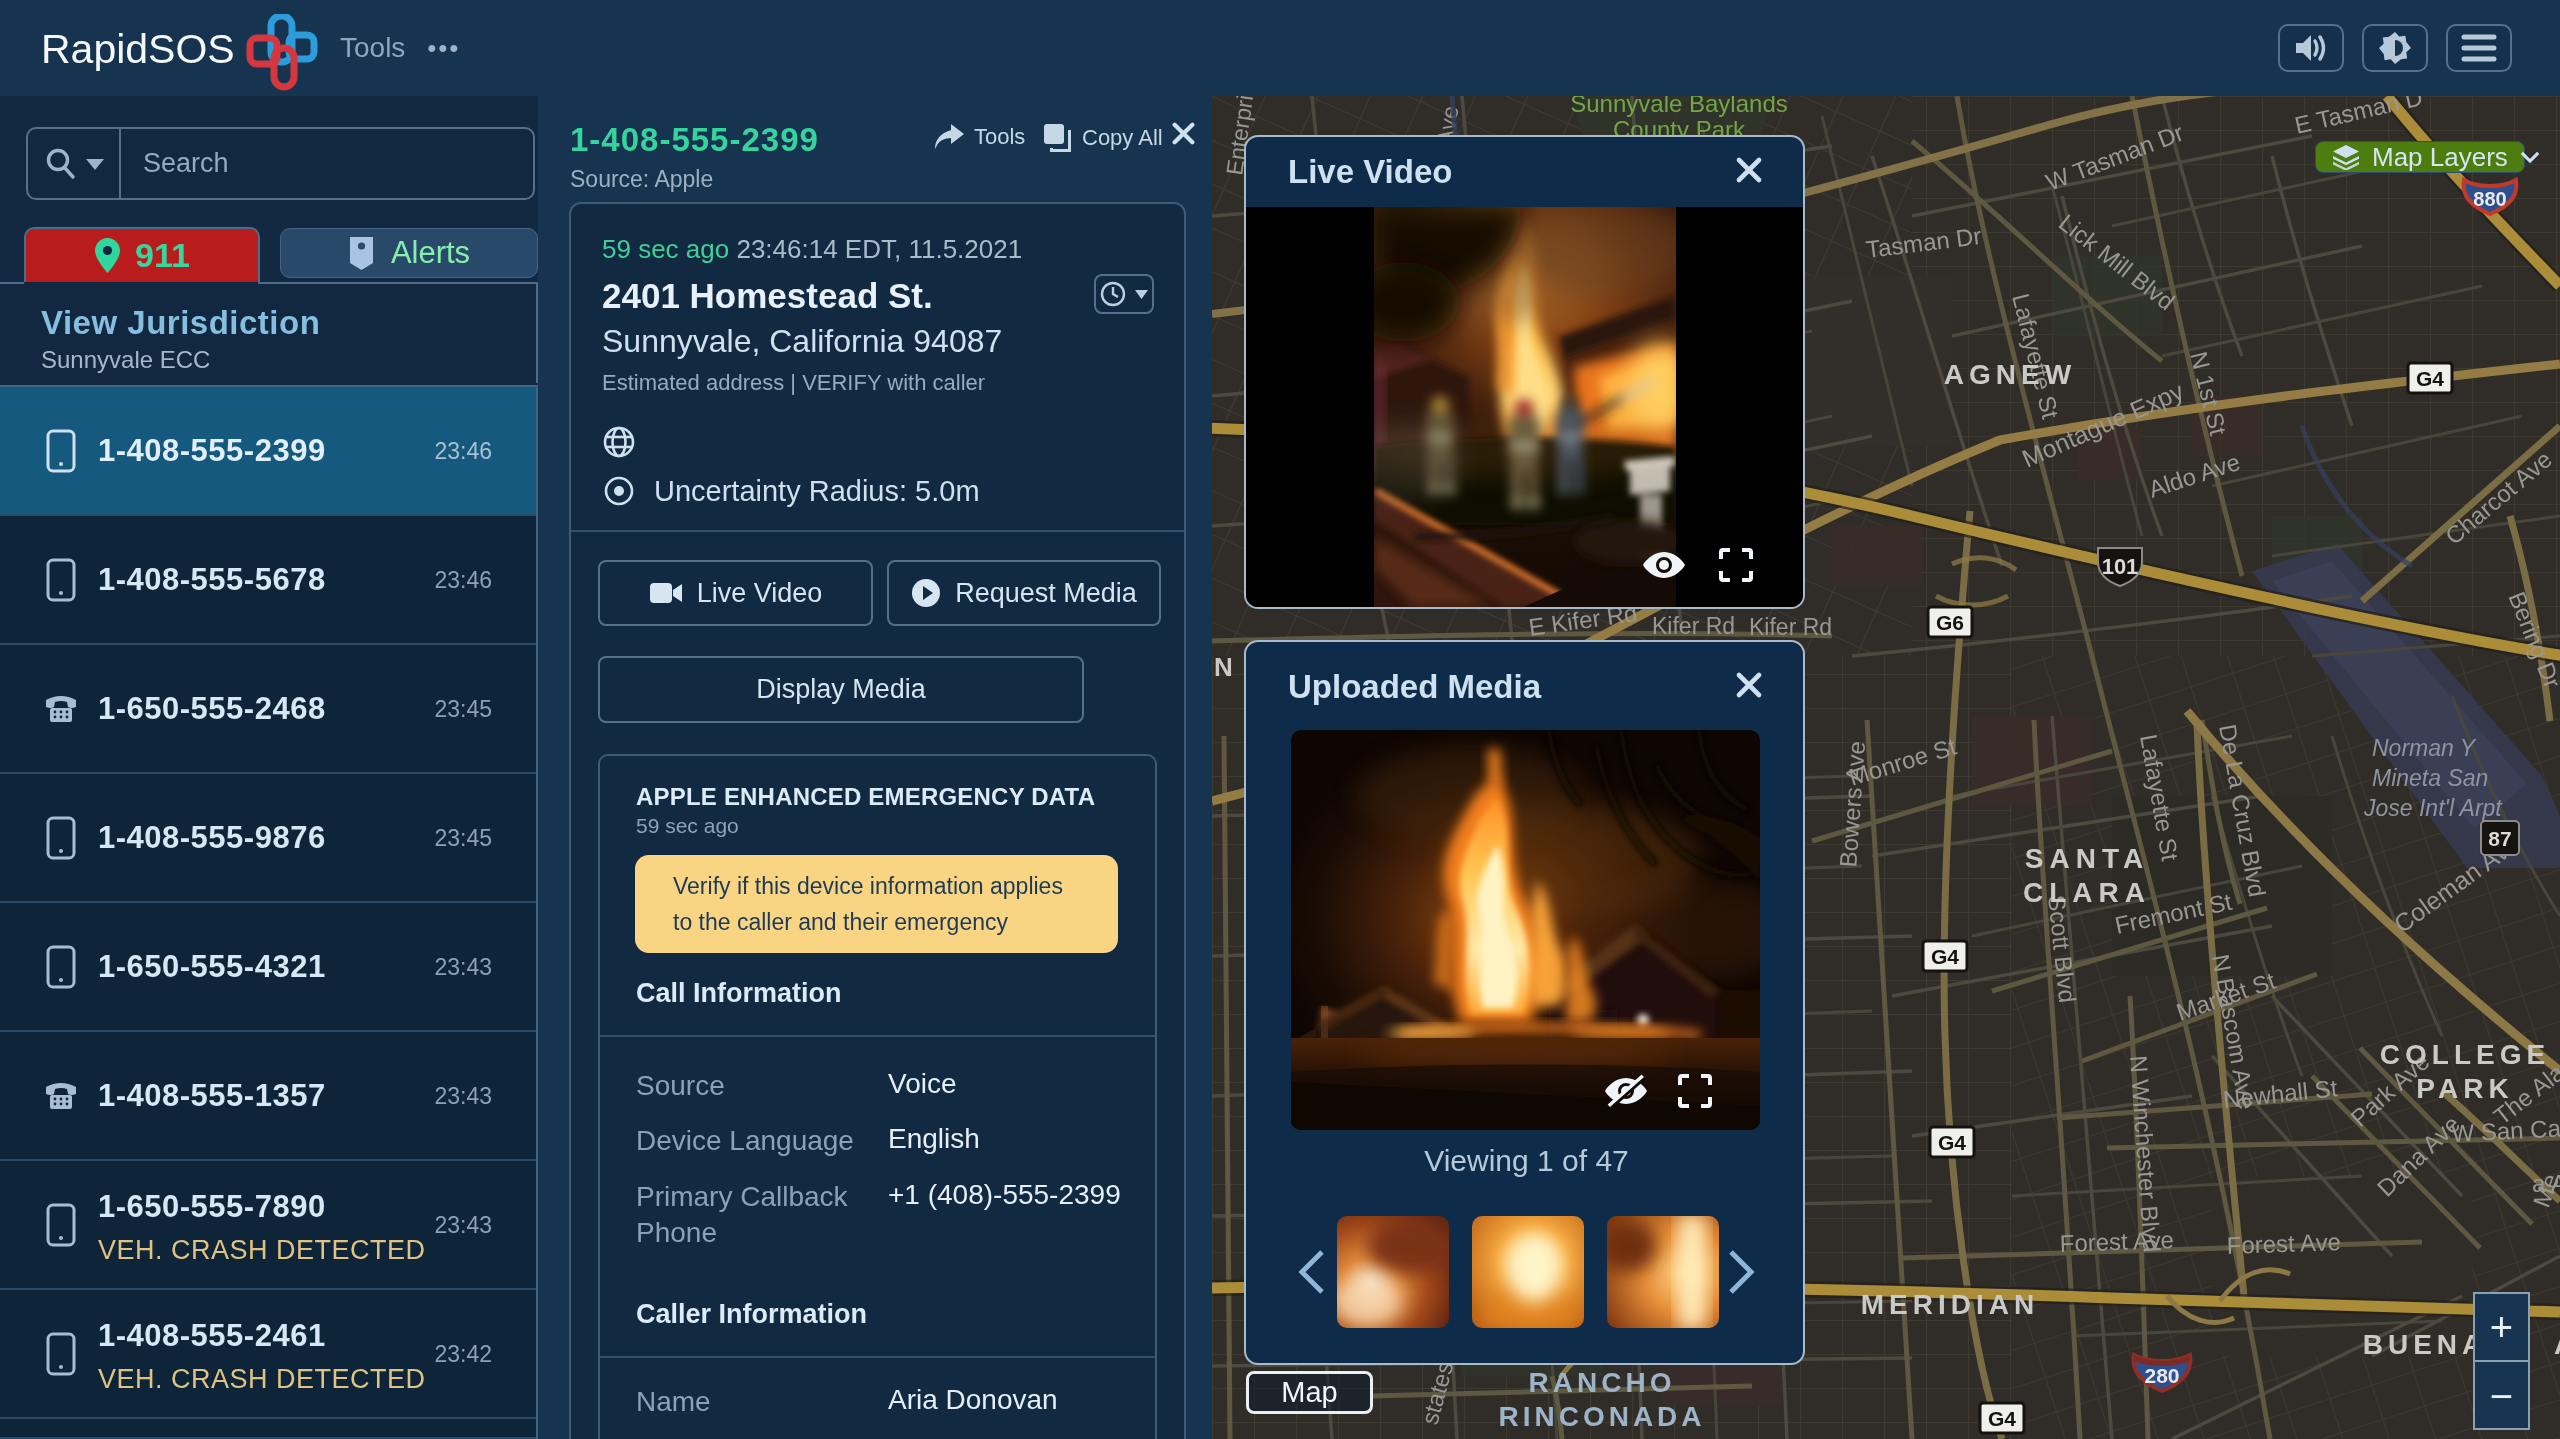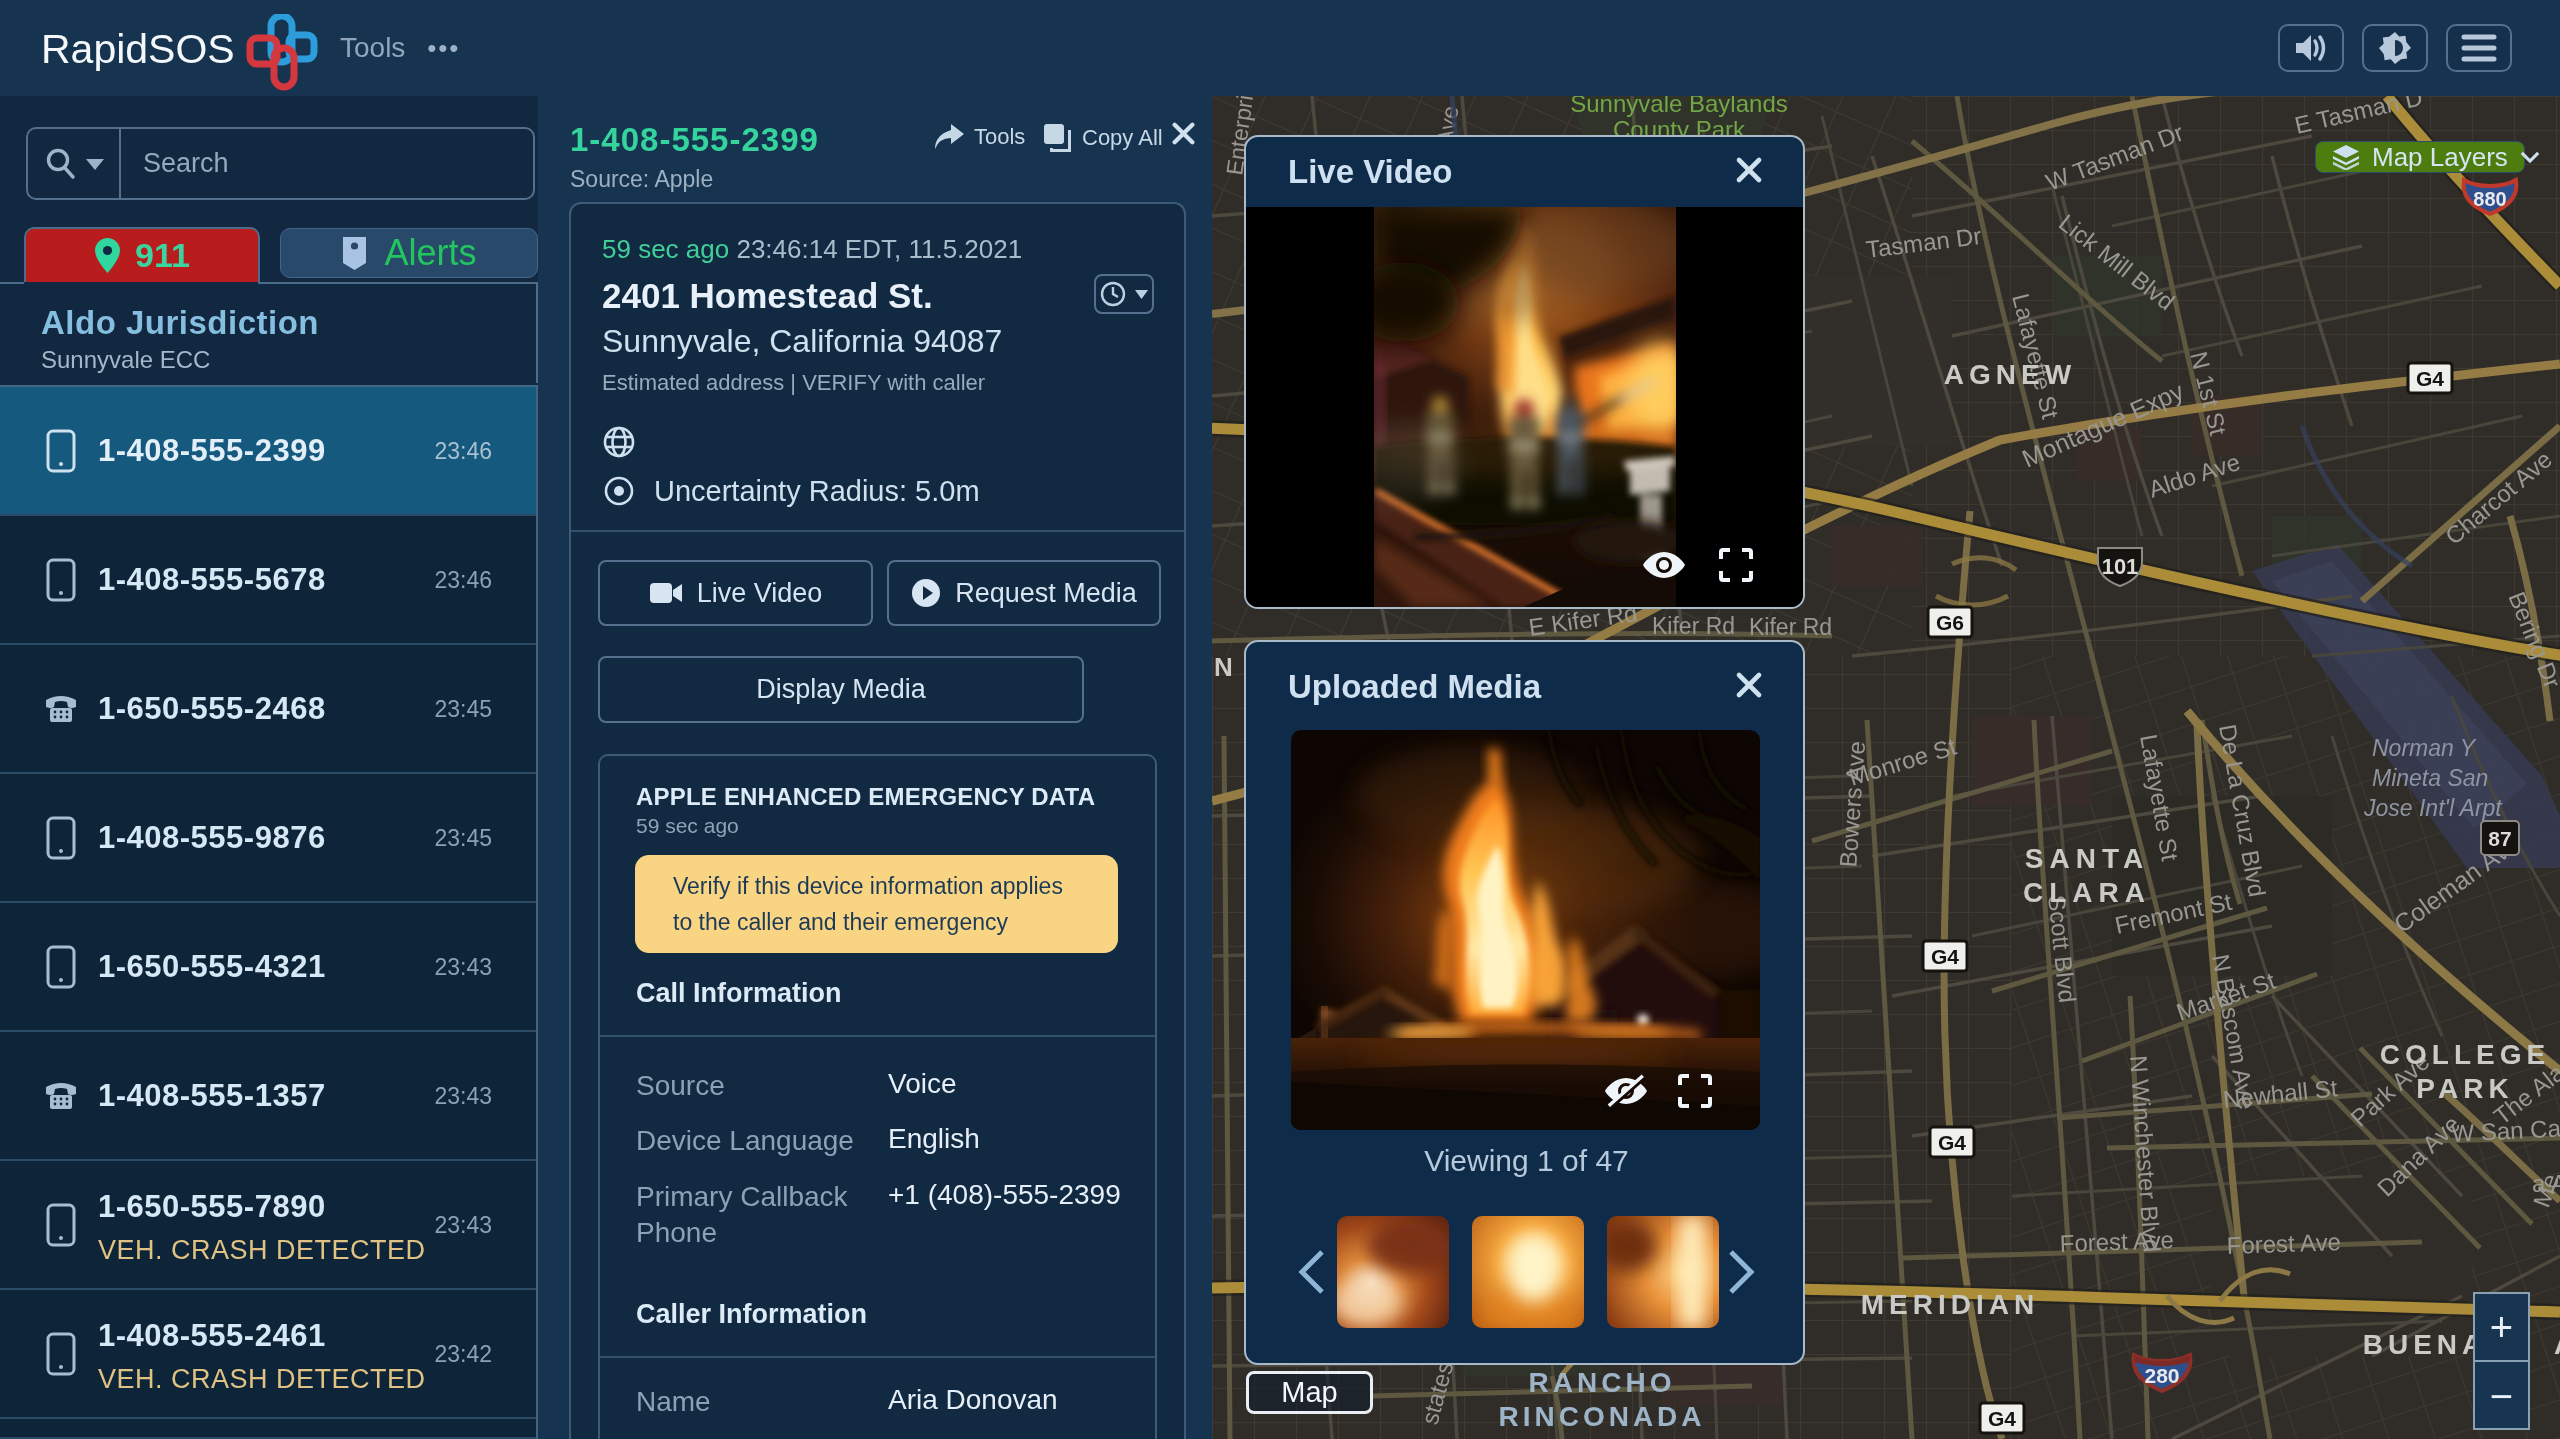--- a/index.html
+++ b/index.html
@@ -17,21 +17,21 @@
      border-radius:10px; background:rgba(20,44,68,.3); display:flex; align-items:center; justify-content:center; }
 
   
   #sidebar { position:absolute; left:0; top:96px; width:538px; height:1343px; background:#112840; z-index:20; }
   #searchbox { position:absolute; left:26px; top:31px; width:509px; height:73px; border:2px solid #54708c; border-radius:10px; display:flex; align-items:center; }
   #searchbox .lseg { width:93px; height:100%; border-right:2px solid #54708c; display:flex; align-items:center; justify-content:center; gap:6px; }
   #searchbox .ph { color:#93aabf; font-size:27px; padding-left:22px; }
   .tab911 { position:absolute; left:24px; top:131px; width:236px; height:55px; border:2px solid #4d6b8a; border-bottom:none; border-radius:10px 10px 0 0; background:#b91c1c; display:flex; align-items:center; justify-content:center; gap:14px; z-index:2; }
   .tab911 span { color:#3bd49e; font-size:34px; font-weight:bold; }
   .tabAlerts { position:absolute; left:280px; top:132px; width:258px; height:50px; border:1px solid #46648a; border-radius:10px; background:#28496a; display:flex; align-items:center; justify-content:center; gap:16px; }
-  .tabAlerts span { color:#22c55e; font-size:36px; }
+  .tabAlerts span { color:#86efac; font-size:31px; }
   #jur { position:absolute; left:0px; top:186px; width:538px; height:101px; border-top:2px solid #4d6b8a; border-right:2px solid #4d6b8a; background:#112840; }
   #jur::before { content:""; position:absolute; left:24px; top:-2px; width:234px; height:2px; background:#112840; }
   #jur h2 { color:#85bede; font-size:33px; font-weight:bold; margin:20px 0 4px 41px; letter-spacing:.5px;}
   #jur div { color:#a4b8c9; font-size:24px; margin-left:41px; }
   #calllist { position:absolute; left:0; top:289px; width:538px; height:1054px; border-right:2px solid #44637f; border-top:2px solid #3e6886; }
   .row { position:relative; width:100%; height:129px; background:#0e2438; border-bottom:2px solid #2b4a66; }
   .row.hl { background:#15597e; }
   .row .ic { position:absolute; left:46px; top:0; bottom:0; margin:auto; height:44px; width:30px; color:#a7bdd0;}
   .row .num { position:absolute; left:98px; top:50%; transform:translateY(-50%); color:#d6e7f5; font-size:31px; font-weight:bold; letter-spacing:.5px;}
   .row .num.two { transform:none; top:28px; }
@@ -431,21 +431,21 @@
       <span>911</span>
     </div>
     <div class="tabAlerts">
       <svg width="27" height="36" viewBox="0 0 27 36" fill="#a9c3e4">
         <path d="M2 2 h23 v26 l-11.5 7 L2 28 z"></path>
         <circle cx="13.5" cy="11" r="3.6" fill="#28496a"></circle>
       </svg>
       <span>Alerts</span>
     </div>
     <div id="jur">
-      <h2>Aldo Jurisdiction</h2>
+      <h2>View Jurisdiction</h2>
       <div>Sunnyvale ECC</div>
     </div>
     <div id="calllist">
       <div class="row hl">
         <svg class="ic" viewBox="0 0 30 44" fill="none" stroke="#cfe0ee" stroke-width="3">
             <rect x="2" y="2" width="26" height="40" rx="5"></rect>
             <circle cx="15" cy="35" r="2" fill="#cfe0ee" stroke="none"></circle>
           </svg>
         <div class="num" style="color:#e2eff9;">1-408-555-2399</div>
           <div class="time" style="color:#a9c0d0;">23:46</div>

